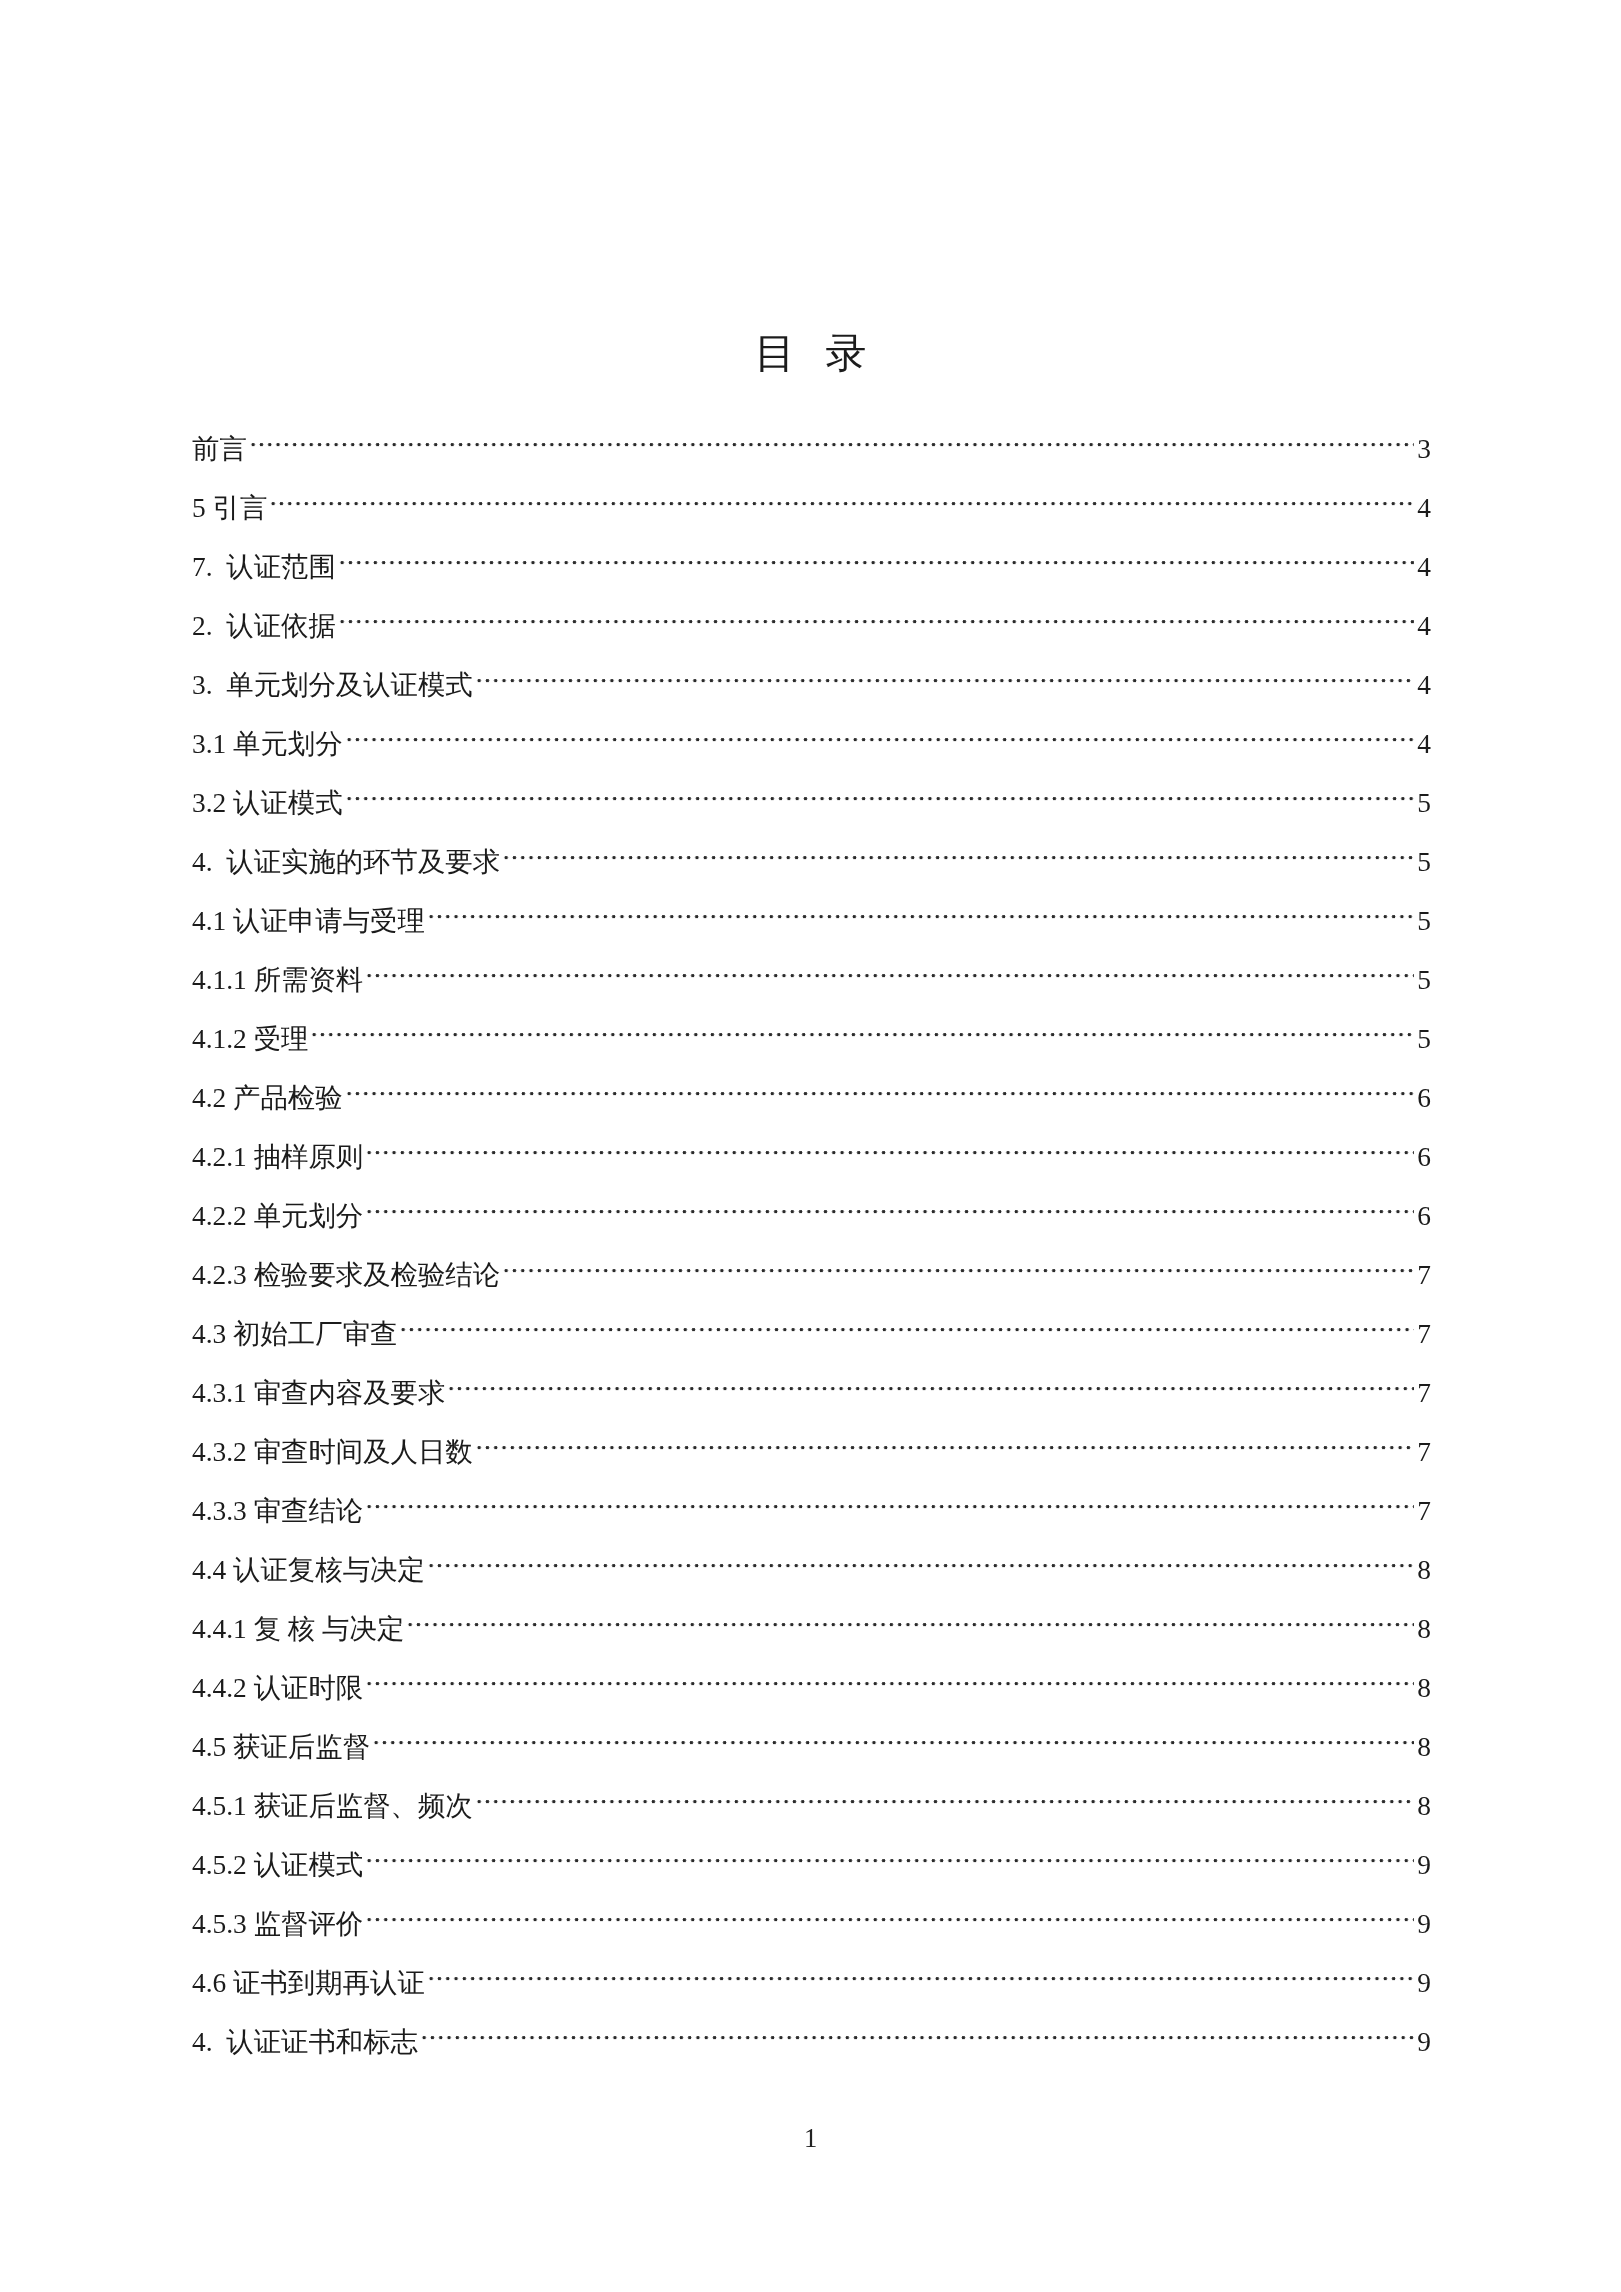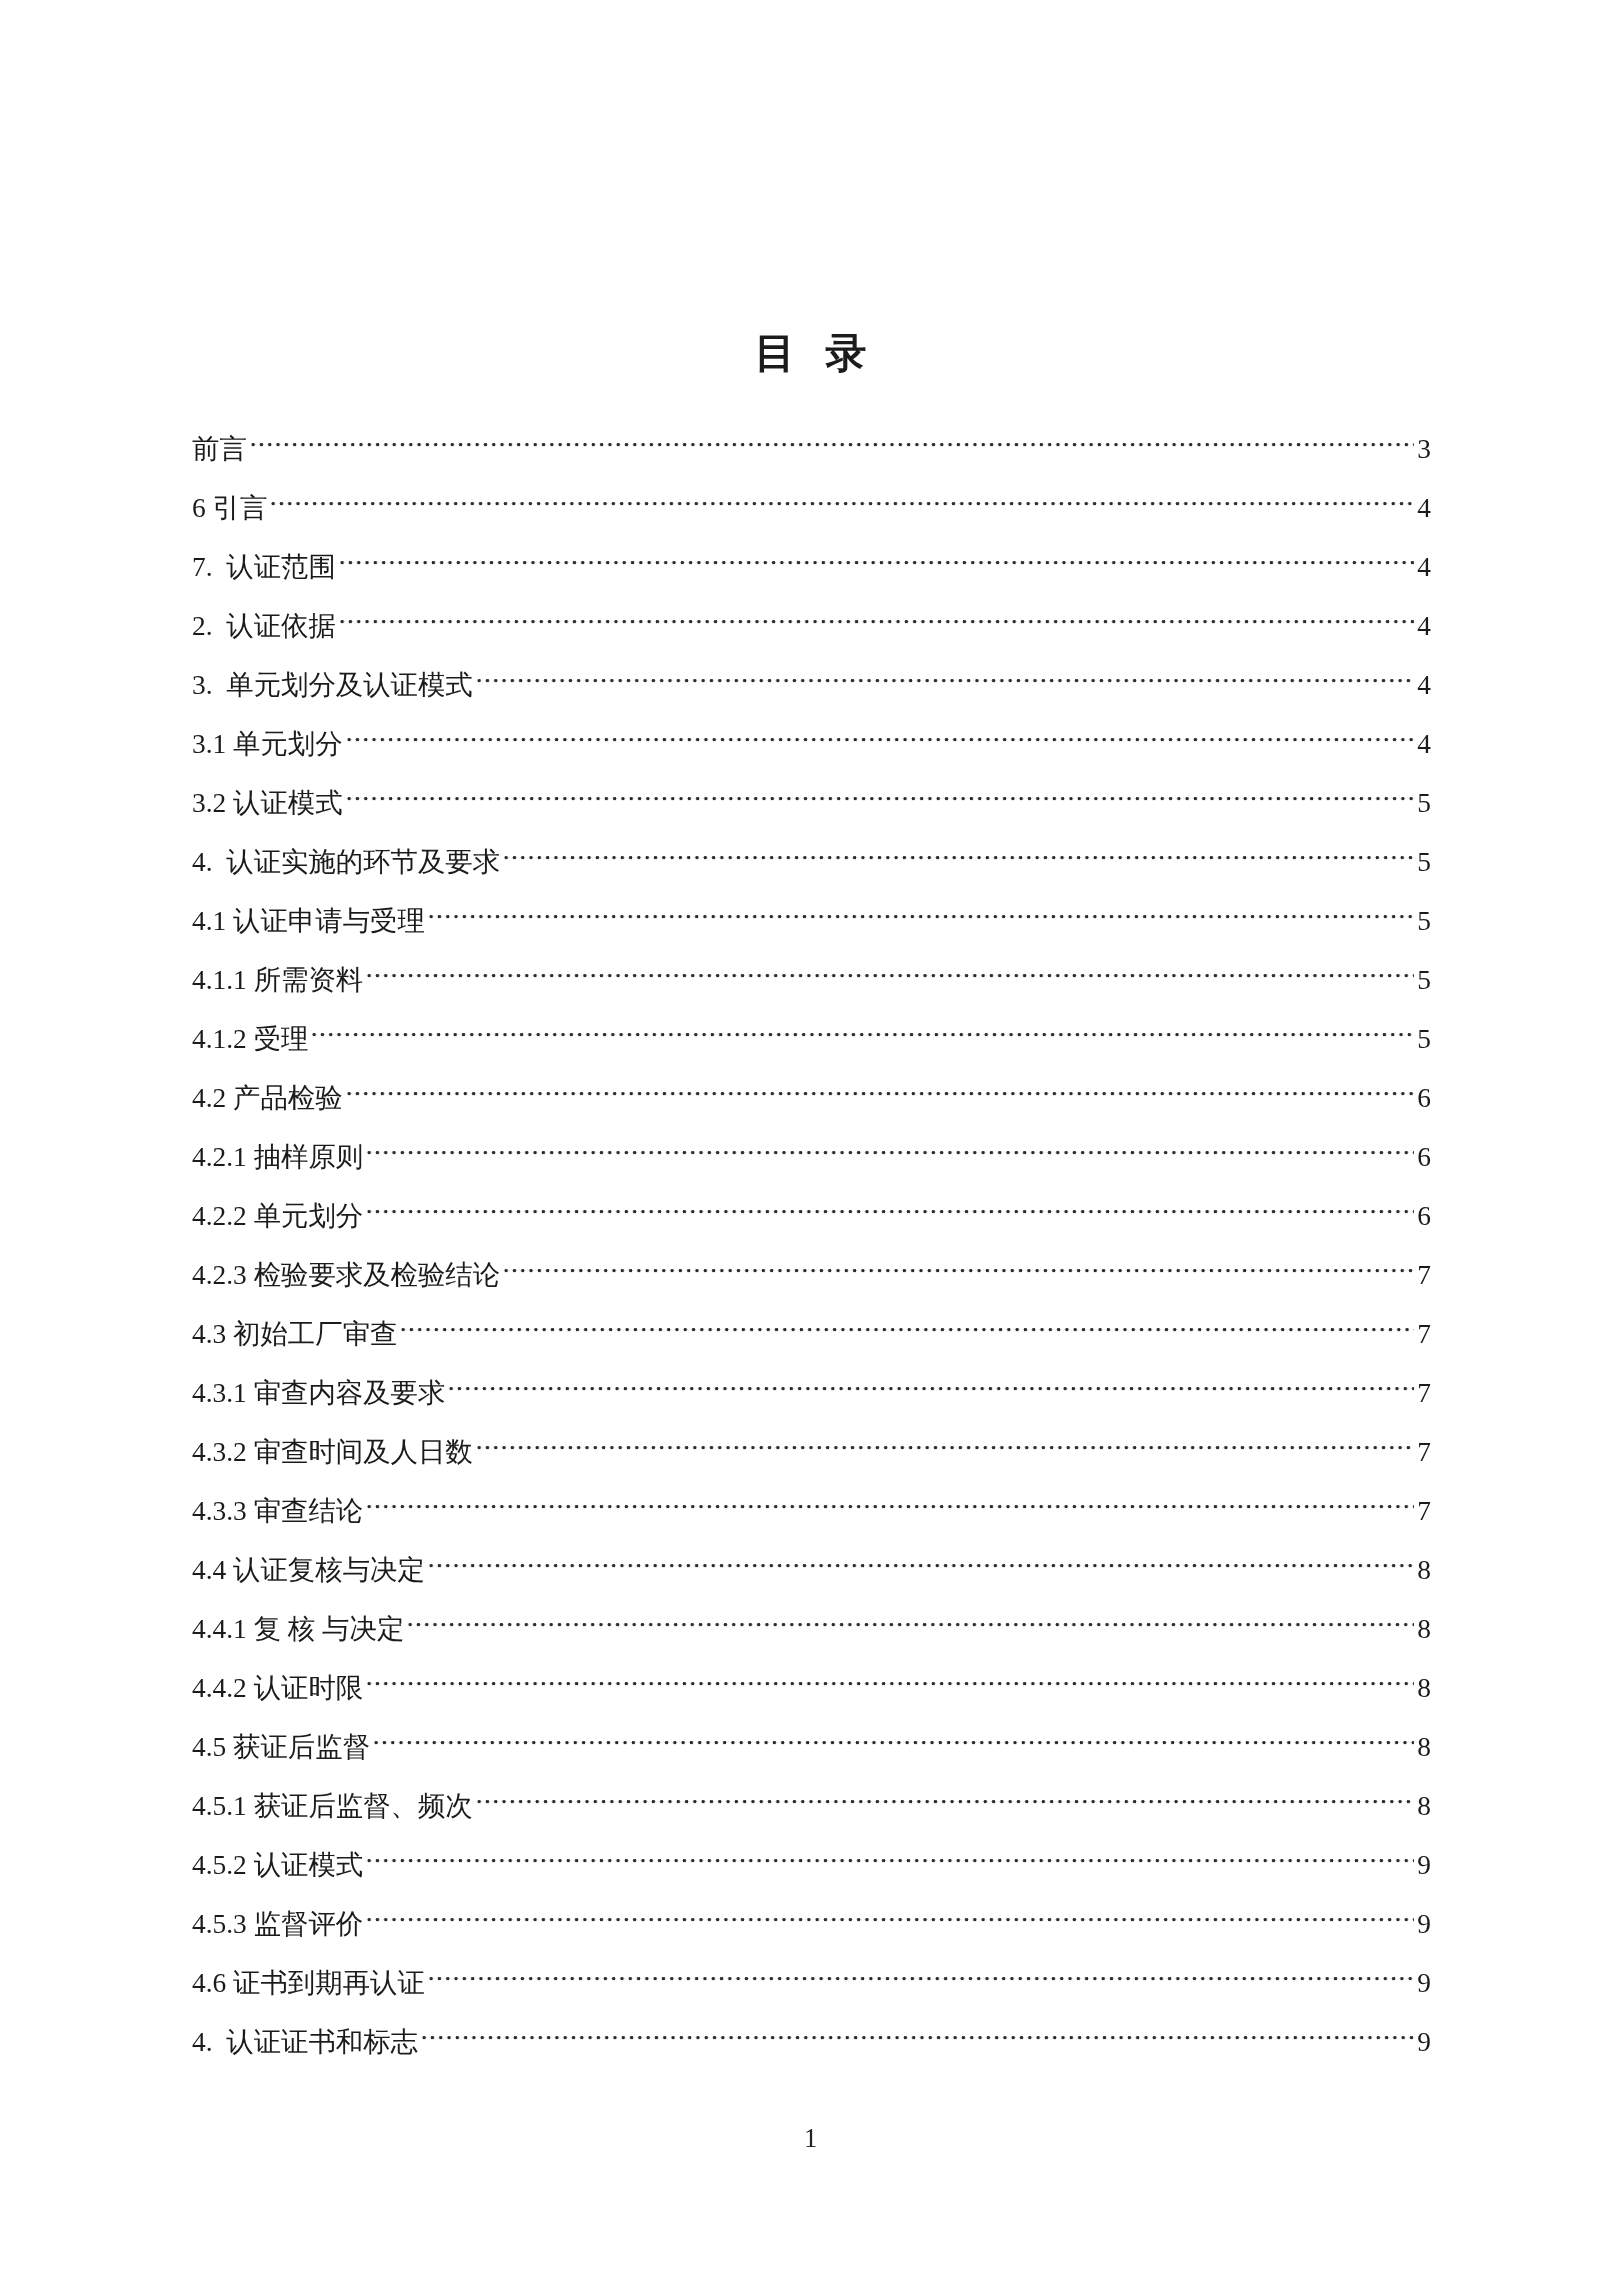--- a/index.html
+++ b/index.html
@@ -22,21 +22,21 @@
   }
   .doc-title {
     position: absolute;
     top: 329px;
     left: 0;
     width: 100%;
     margin: 0;
     text-align: center;
     font-size: 41px;
     line-height: 49px;
-    font-weight: 700;
+    font-weight: 400;
     word-spacing: 19.6px;
     color: #1c1c1c;
   }
   .toc {
     position: absolute;
     top: 418px;
     left: 192px;
     width: 1239px;
   }
   .toc-row {
@@ -85,21 +85,21 @@
   <h1 class="doc-title">目 录</h1>
 
   <div class="toc">
   <div class="toc-row">
     <span class="toc-label">前言</span>
     <span class="toc-dots"></span>
     <span class="toc-page">3</span>
   </div>
 
   <div class="toc-row">
-    <span class="toc-label">6 引言</span>
+    <span class="toc-label">5 引言</span>
     <span class="toc-dots"></span>
     <span class="toc-page">4</span>
   </div>
 
   <div class="toc-row">
     <span class="toc-label">7.  认证范围</span>
     <span class="toc-dots"></span>
     <span class="toc-page">4</span>
   </div>
 

